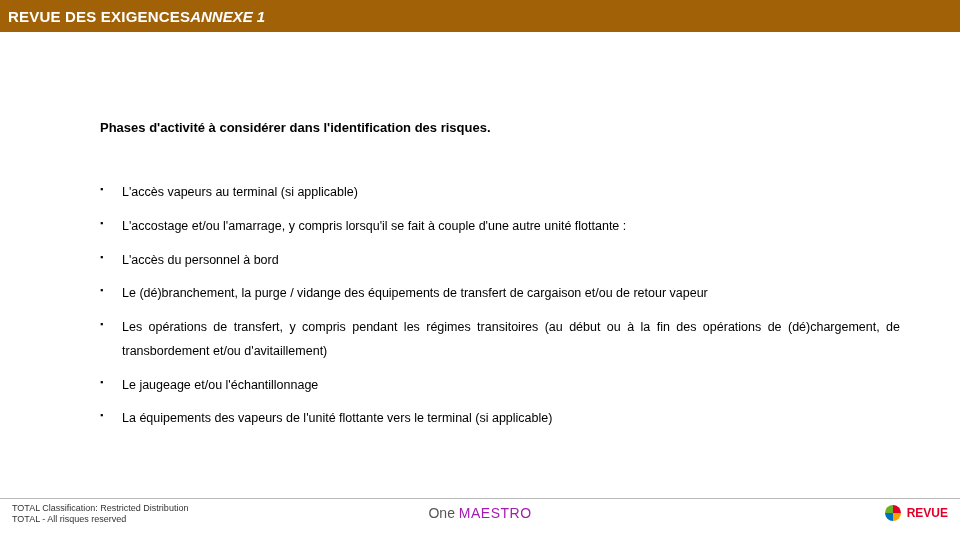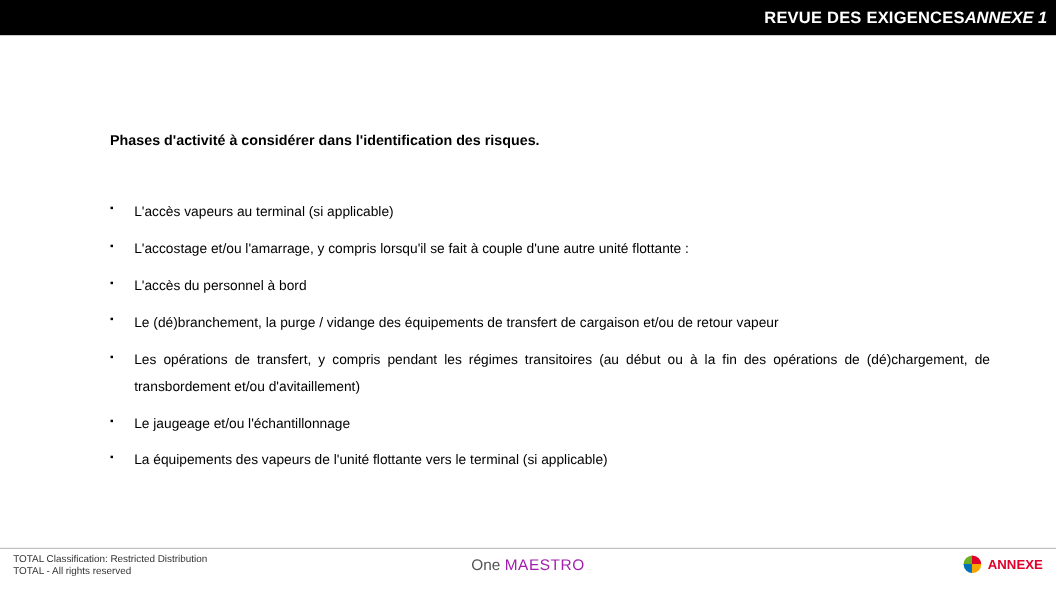--- a/index.html
+++ b/index.html
@@ -1,19 +1,19 @@
 <!DOCTYPE html>
 <html><head>
 <meta charset="utf-8">
 <style>
   * { margin: 0; padding: 0; box-sizing: border-box; }
   html, body { width: 960px; height: 540px; font-family: Arial, Helvetica, sans-serif; background: #fff; color: #000; }
   .header-bar {
-    width: 100%; height: 25px; background: #000000; display: flex;
-    justify-content: flex-end; align-items: center; padding: 16px 8px;
+    width: 100%; height: 25px; background: #a16207; display: flex;
+    justify-content: flex-start; align-items: center; padding: 16px 8px;
   }
   .header-left { color: #fff; font-weight: bold; font-size: 15px; letter-spacing: 0.2px; }
   .header-right { color: #fff; font-weight: bold; font-style: italic; font-size: 15px; }
   .content {
     padding: 88px 60px 0 100px;
   }
   .subtitle { font-weight: bold; font-size: 13px; margin-bottom: 46px; }
   ul.risks { list-style: none; }
   ul.risks li {
     position: relative; padding-left: 22px; font-size: 12.5px;
@@ -63,27 +63,27 @@
     <li>Les opérations de transfert, y compris pendant les régimes transitoires (au début ou à la fin des opérations de (dé)chargement, de transbordement et/ou d'avitaillement)</li>
     <li>Le jaugeage et/ou l'échantillonnage</li>
     <li>La équipements des vapeurs de l'unité flottante vers le terminal (si applicable)</li>
   </ul>
 </div>
 
 <div class="footer">
   <div class="footer-left">
     <div>TOTAL Classification: Restricted Distribution</div>
     <div>
-      <span>TOTAL - All rights reserved</span>
+      <span>TOTAL - All risques reserved</span>
     </div>
   </div>
   <div class="footer-center">
     <span class="one">One</span>
     <span> </span>
     <span class="maestro">MAESTRO</span>
   </div>
   <div class="footer-right">
     <span class="total-logo"></span>
-    <span class="total-text">ANNEXE</span>
+    <span class="total-text">REVUE</span>
   </div>
 </div>
 
 </div>
 
 </body></html>

